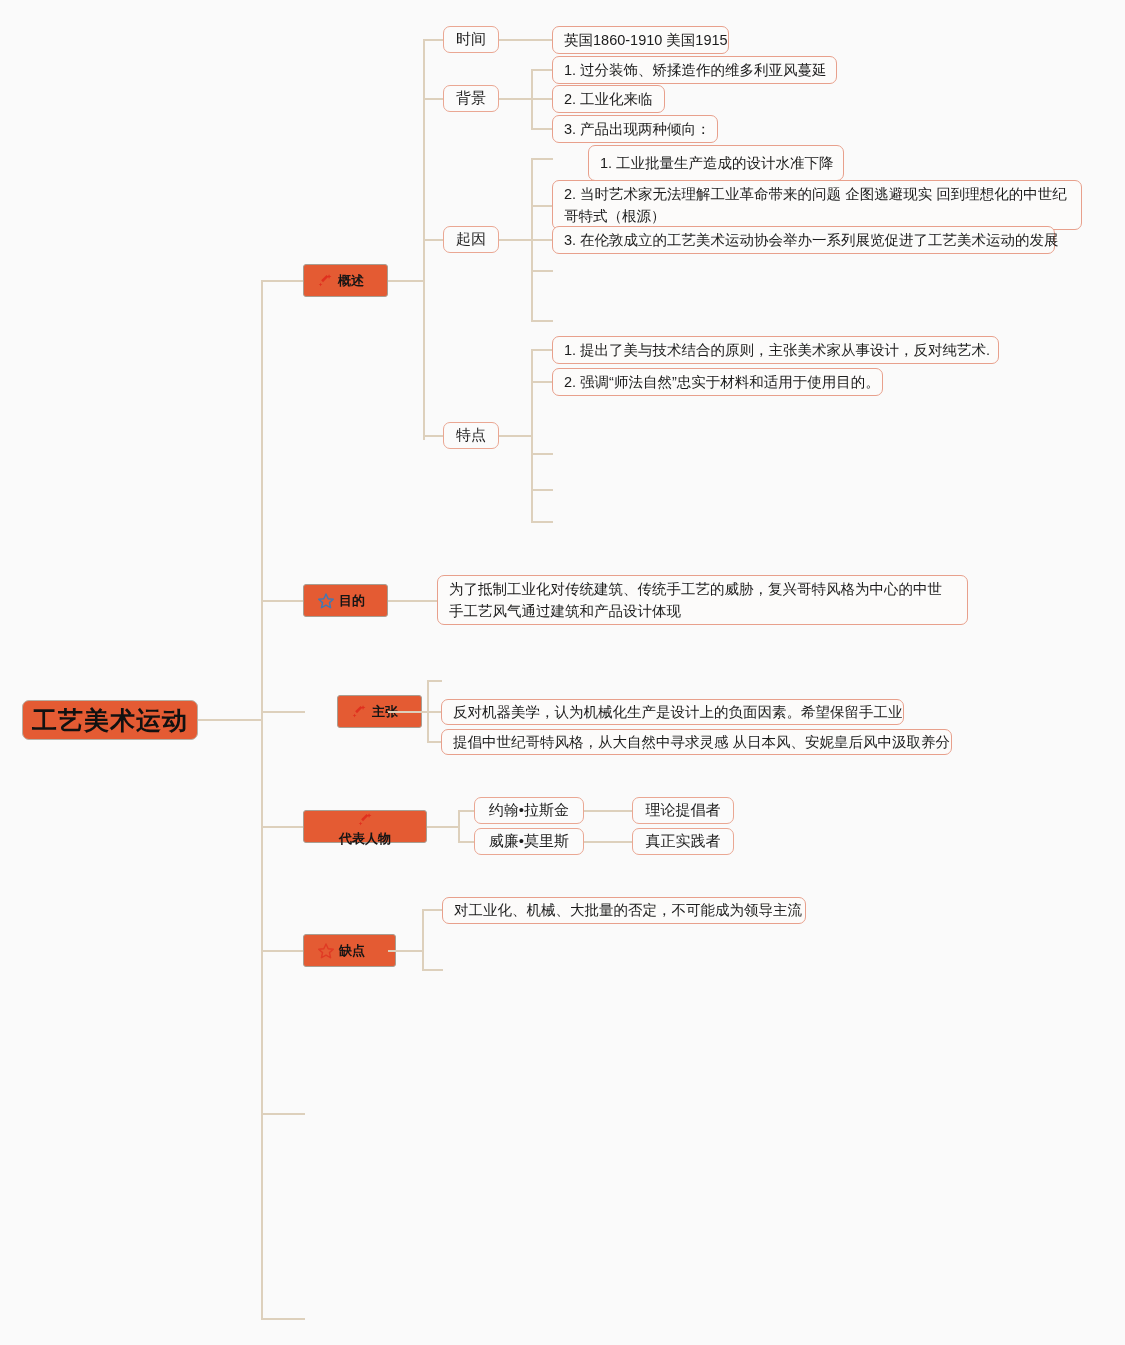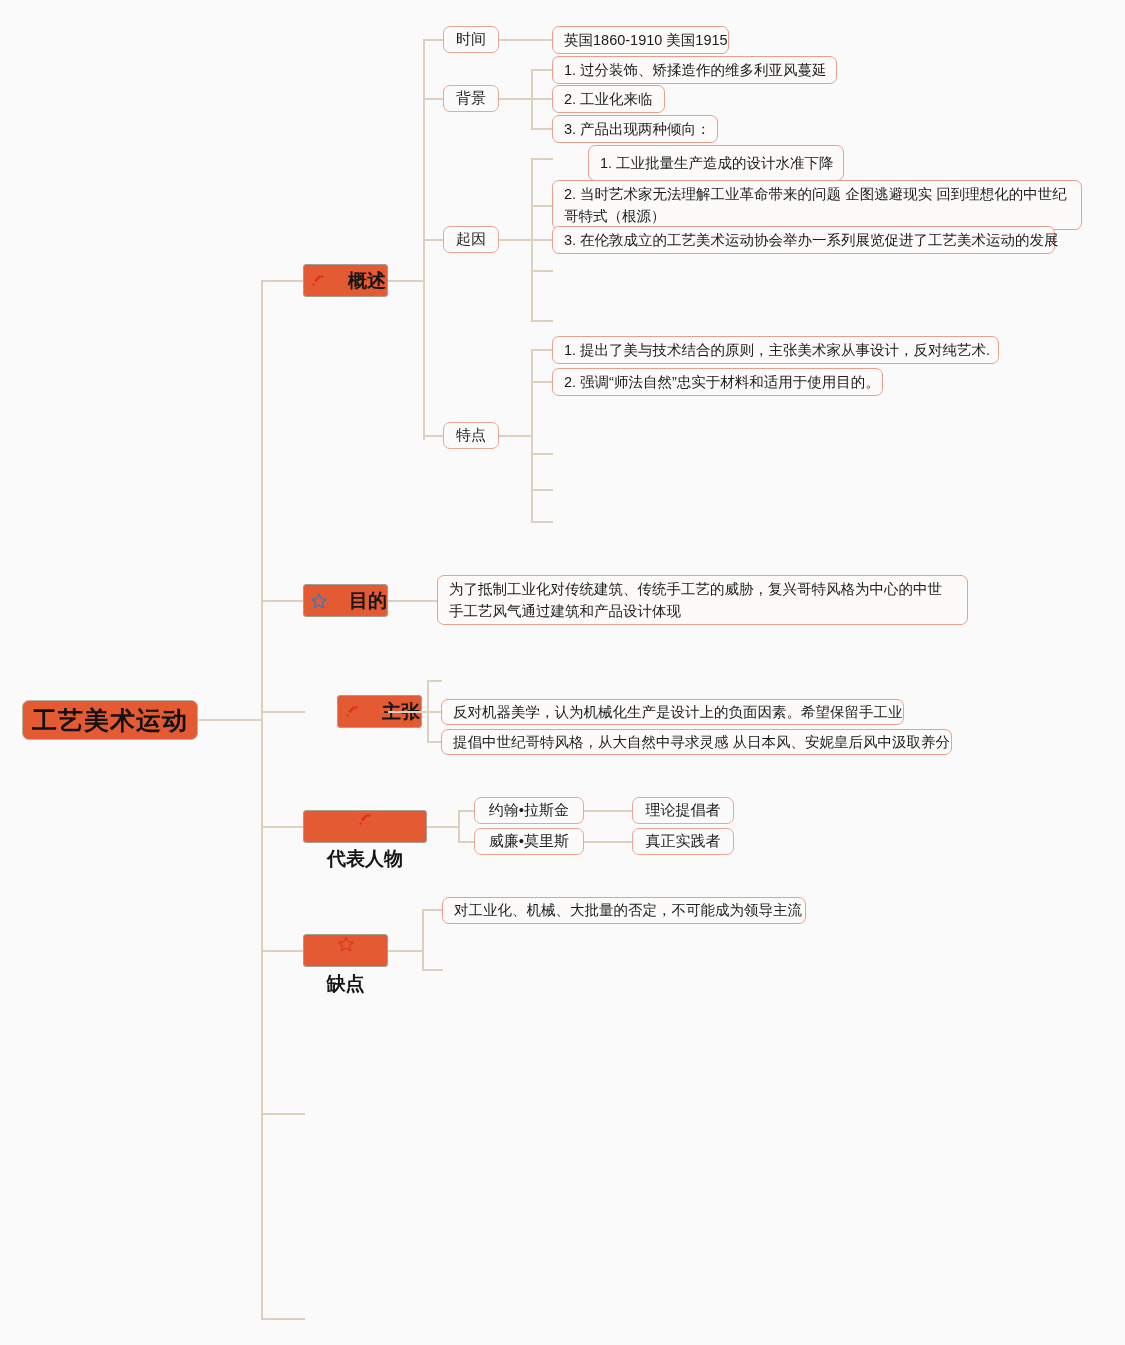--- a/index.html
+++ b/index.html
@@ -47,24 +47,24 @@
     font-weight: bold;
     letter-spacing: 1px;
     justify-content: center;
     padding: 0 31px;
   }
   .branch {
     background: #e45b33;
     border: 1px solid #a89e92;
     border-radius: 3px;
     color: #151515;
-    font-size: 19px;
+    font-size: 13px;
     font-weight: 600;
-    padding: 0 6px;
-    gap: 21px;
+    padding: 0 13px;
+    gap: 4px;
   }
   .branch .lbl { line-height: 1; }
   .label-box {
     background: #fbfbfb;
     border: 1.6px solid #eaa793;
     border-radius: 7px;
     font-size: 15px;
     color: #1e1e1e;
     justify-content: center;
     padding: 0 10px;
@@ -255,21 +255,21 @@
   <div class="ln h" style="left:458px; top:841px; width:17px;"></div>
   <div class="node label-box" style="left:474px; top:828px; width:110px; height:27px;">
     <span>威廉•莫里斯</span>
   </div>
   <div class="ln h" style="left:584px; top:841px; width:49px;"></div>
   <div class="node label-box" style="left:632px; top:828px; width:102px; height:27px;">
     <span>真正实践者</span>
   </div>
 
   <div class="ln h" style="left:261px; top:950px; width:44px;"></div>
-  <div class="node branch" style="left:303px; top:934px; width:85px; height:33px;flex-direction:column;">
+  <div class="node branch" style="left:303px; top:934px; width:93px; height:33px;">
     <span class="icon">
       <svg width="18" height="18" viewBox="0 0 24 24">
         <path d="M12 2.6 L14.9 9.0 L21.7 9.7 L16.6 14.2 L18.1 21.0 L12 17.5 L5.9 21.0 L7.4 14.2 L2.3 9.7 L9.1 9.0 Z" fill="none" stroke="#e03a24" stroke-width="1.9" stroke-linejoin="round"></path>
       </svg>
     </span>
     <span class="lbl">缺点</span>
   </div>
   <div class="ln h" style="left:388px; top:950px; width:35px;"></div>
   <div class="ln v" style="left:422px; top:910px; height:60px;"></div>
 

